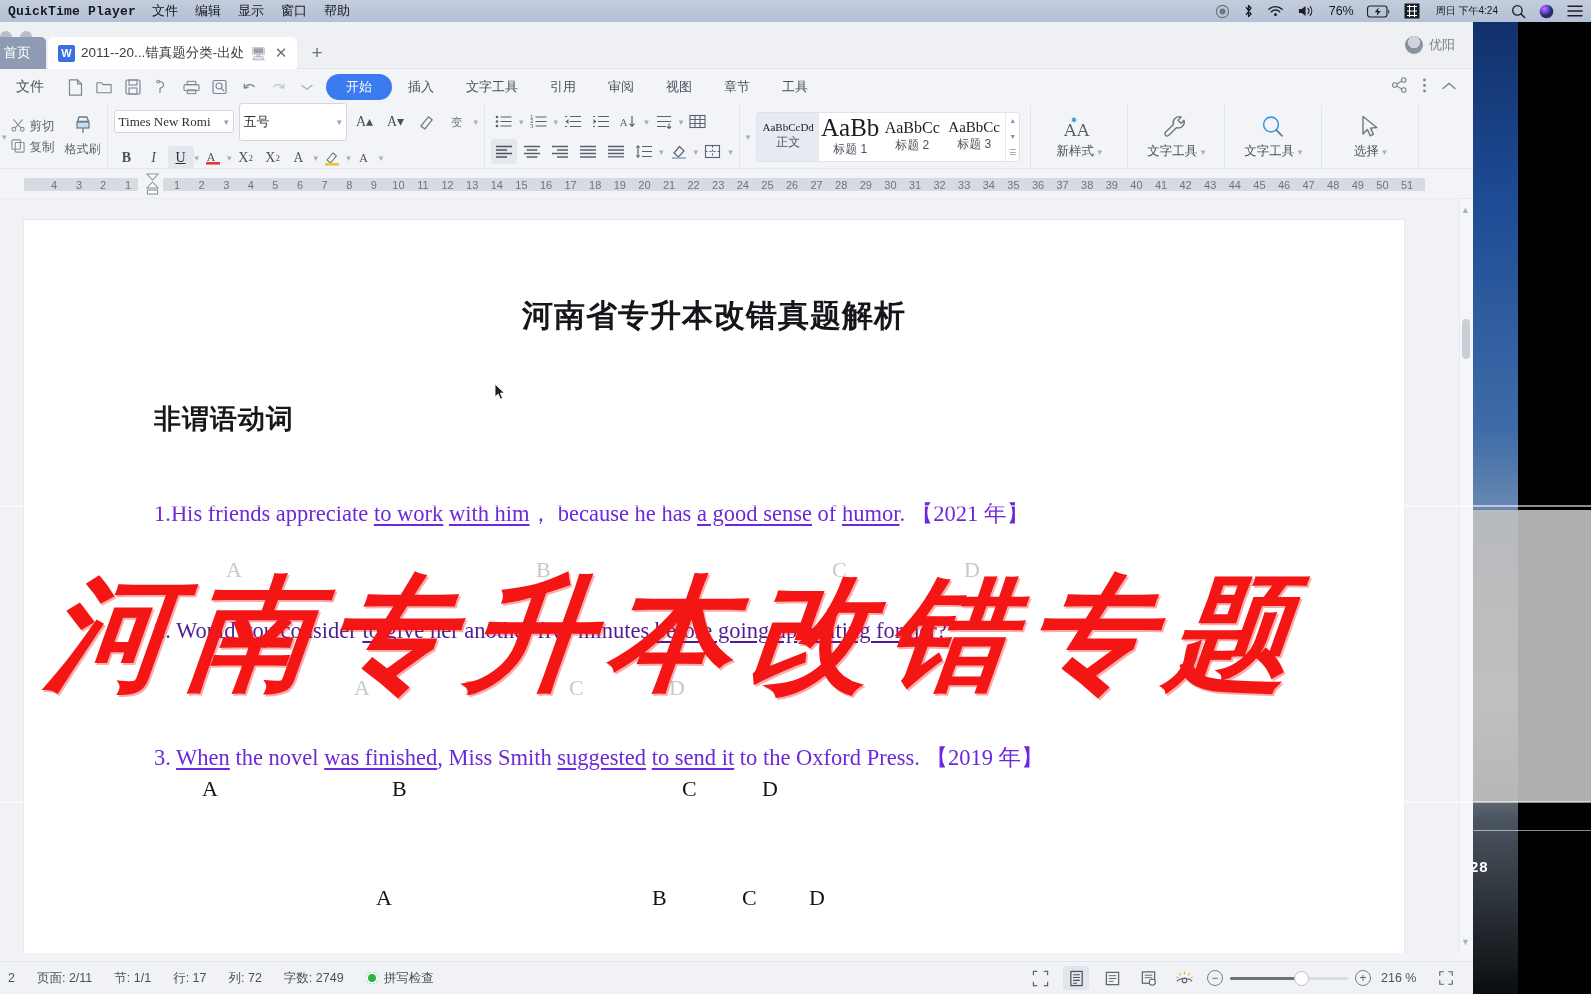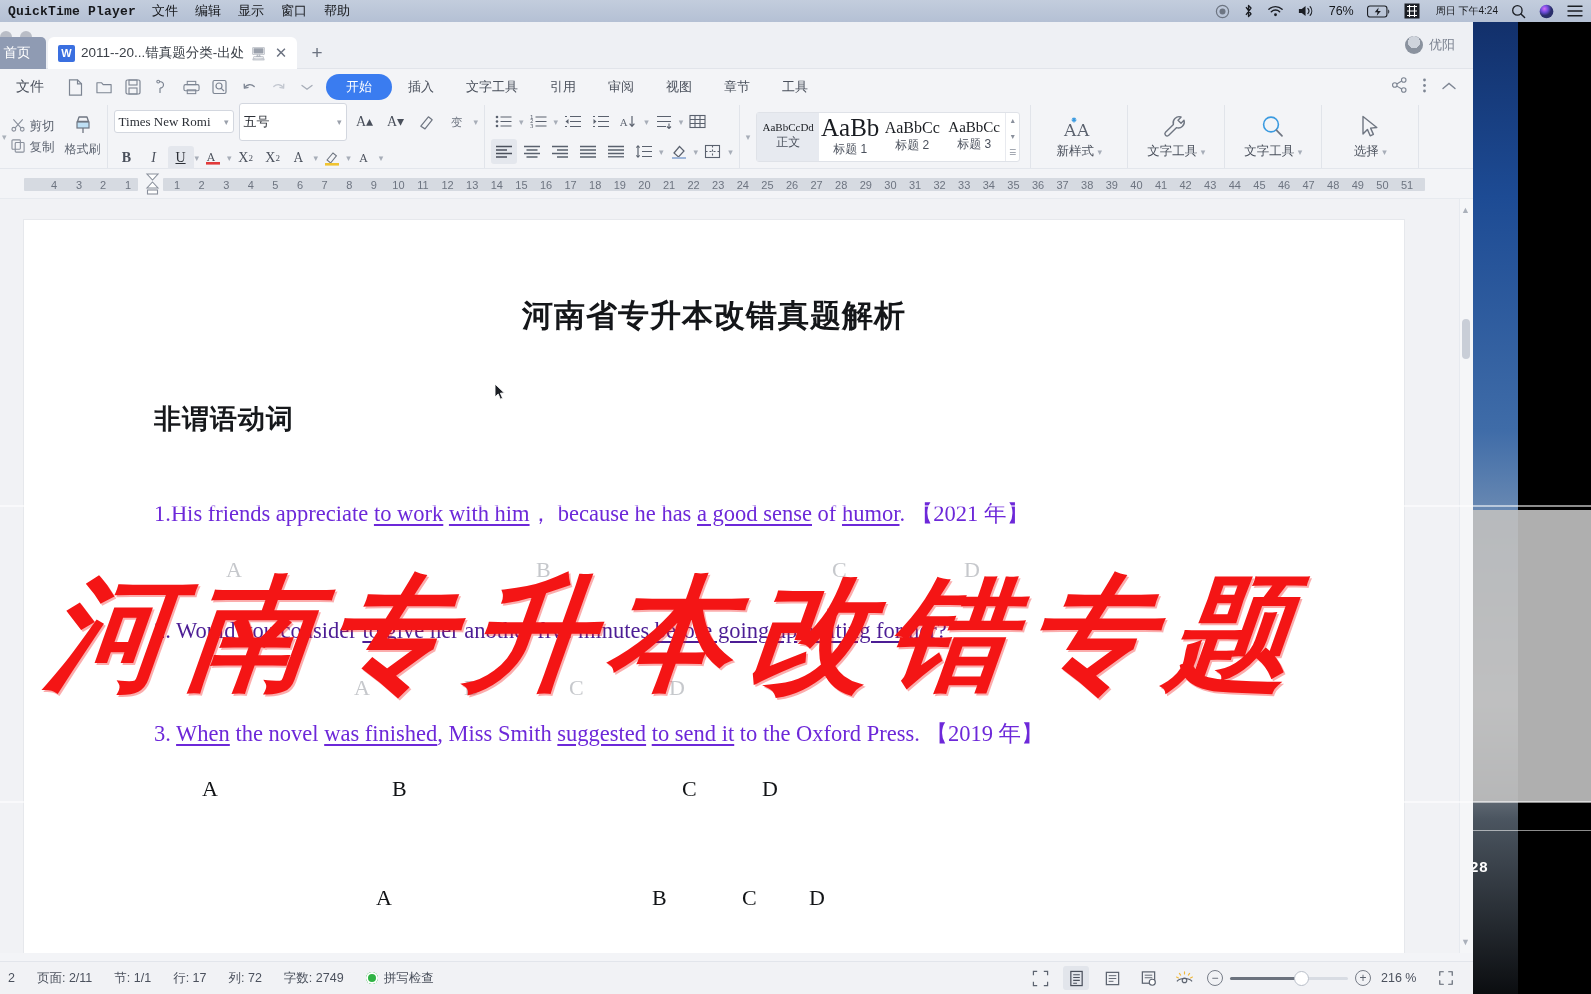--- a/index.html
+++ b/index.html
@@ -788,21 +788,21 @@
         <div class="opts faded" style="left:940px; top:337px;">D</div>
 
         <div class="q faded2" style="top:398px;">
           <span>2.</span><span> Would you consider </span><span class="u">to give</span><span> her another five minutes </span><span class="u">before going up</span><span> </span><span class="u">waiting for</span><span> her?</span>
         </div>
         <div class="opts faded" style="left:330px; top:455px;">A</div>
         <div class="opts faded" style="left:440px; top:455px;">B</div>
         <div class="opts faded" style="left:545px; top:455px;">C</div>
         <div class="opts faded" style="left:645px; top:455px;">D</div>
 
-        <div class="q faded" style="top:498px;">
+        <div class="q faded" style="top:522px;">
           <span>3.</span><span> </span><span class="u">When</span><span> the novel </span><span class="u">was finished</span><span>, Miss Smith </span><span class="u">suggested</span><span> </span><span class="u">to send it</span><span> to the Oxford Press.  </span><span>【2019 年】</span>
         </div>
         <div class="opts" style="left:178px; top:556px;">A</div>
         <div class="opts" style="left:368px; top:556px;">B</div>
         <div class="opts" style="left:658px; top:556px;">C</div>
         <div class="opts" style="left:738px; top:556px;">D</div>
 
         <div class="opts" style="left:352px; top:665px;">A</div>
         <div class="opts" style="left:628px; top:665px;">B</div>
         <div class="opts" style="left:718px; top:665px;">C</div>

